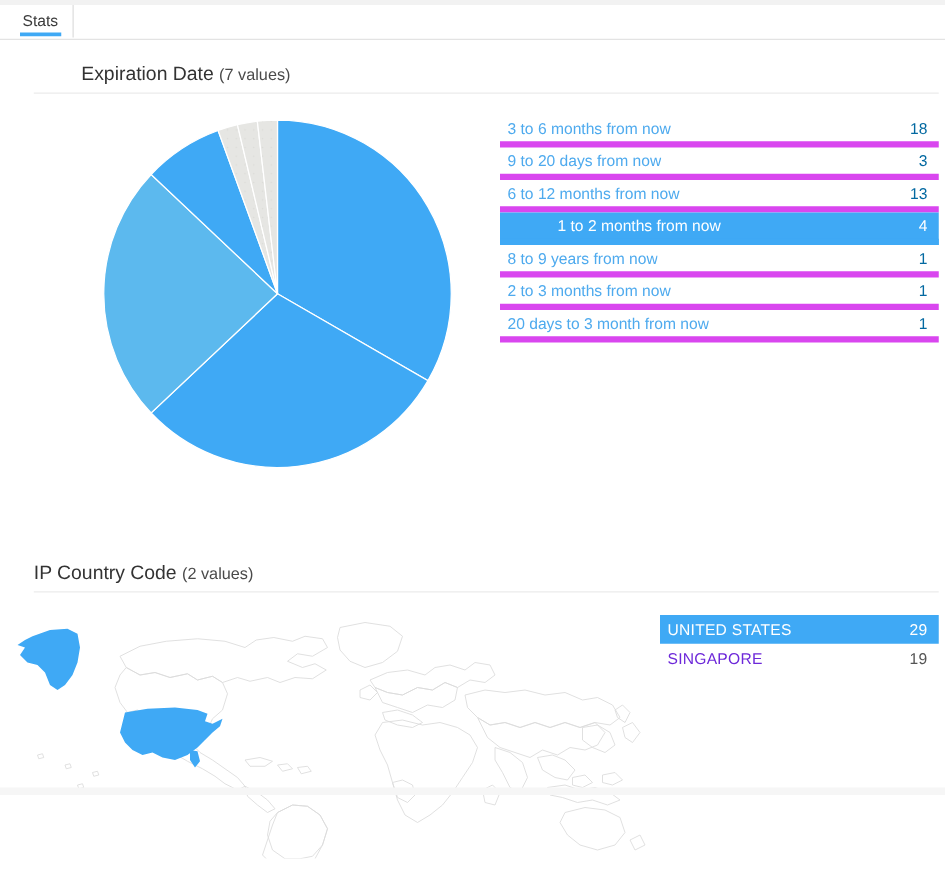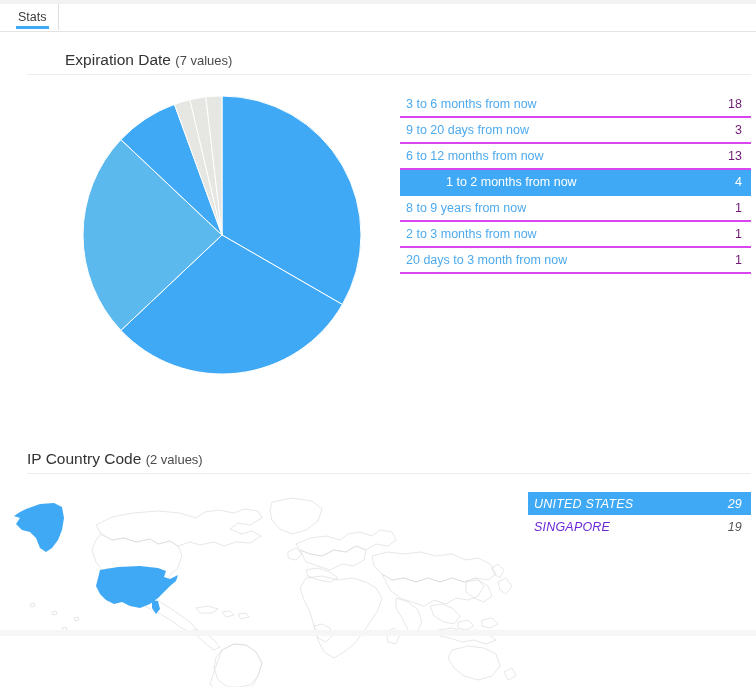--- a/index.html
+++ b/index.html
@@ -89,36 +89,36 @@
   .value-list {
     position: absolute;
     left: 400px;
     top: 92px;
     width: 351px;
   }
   .value-row {
     position: relative;
     height: 26px;
     box-sizing: border-box;
-    border-bottom: 2px solid #d946ef;
+    border-bottom: 5px solid #d946ef;
     display: flex;
     align-items: center;
     justify-content: space-between;
     padding: 0 9px 0 6px;
     font-size: 12.5px;
     cursor: default;
   }
   .value-row .label {
     color: #4eaaee;
     white-space: nowrap;
     overflow: hidden;
     text-overflow: ellipsis;
   }
   .value-row .count {
-    color: #701a75;
+    color: #0369a1;
     padding-left: 10px;
     font-size: 12.5px;
   }
   .value-row.selected {
     background: #3fa9f5;
     border-bottom-color: #3fa9f5;
   }
   .value-row.selected .label,
   .value-row.selected .count {
     color: #ffffff;
@@ -147,21 +147,20 @@
     position: relative;
     height: 23px;
     box-sizing: border-box;
     display: flex;
     align-items: center;
     justify-content: space-between;
     padding: 0 9px 0 6px;
     font-size: 12.5px;
     letter-spacing: 0.2px;
     cursor: default;
-    font-style: italic;
   }
   .country-row .label { color: #6d28d9; white-space: nowrap; }
   .country-row .count { color: #555555; }
   .country-row.selected { background: #3fa9f5; }
   .country-row.selected .label,
   .country-row.selected .count { color: #ffffff; }
 
   .footer-strip {
     position: absolute;
     left: 0; bottom: 0;

